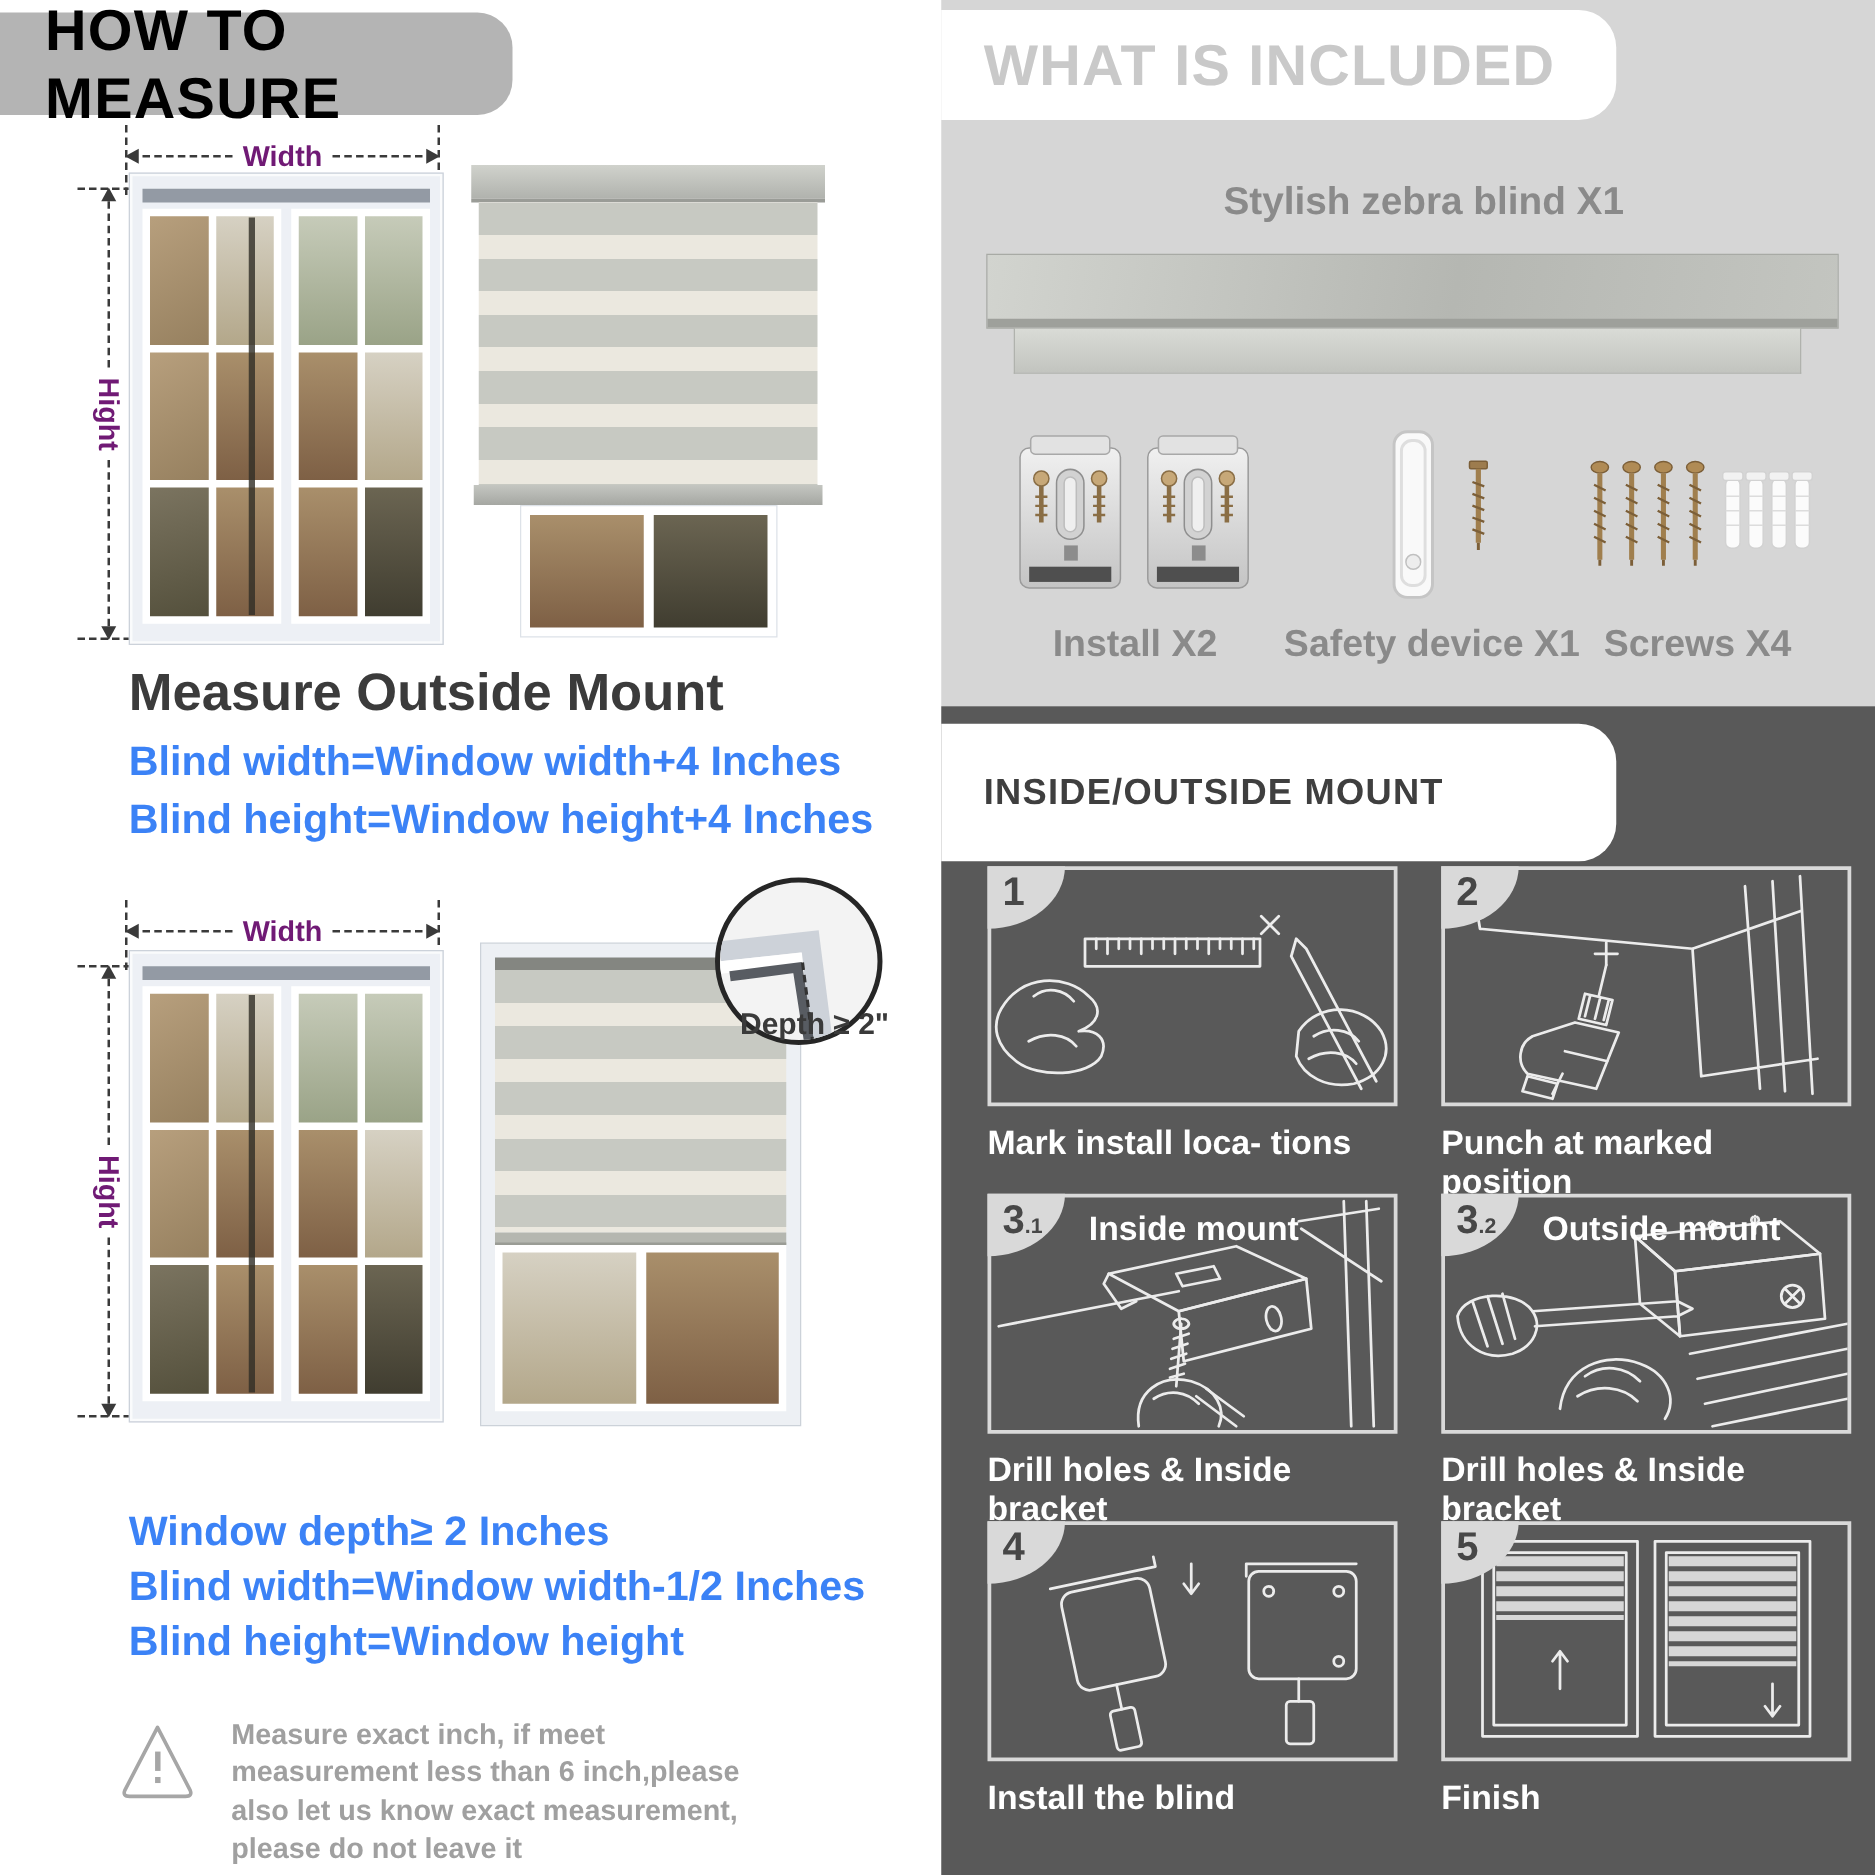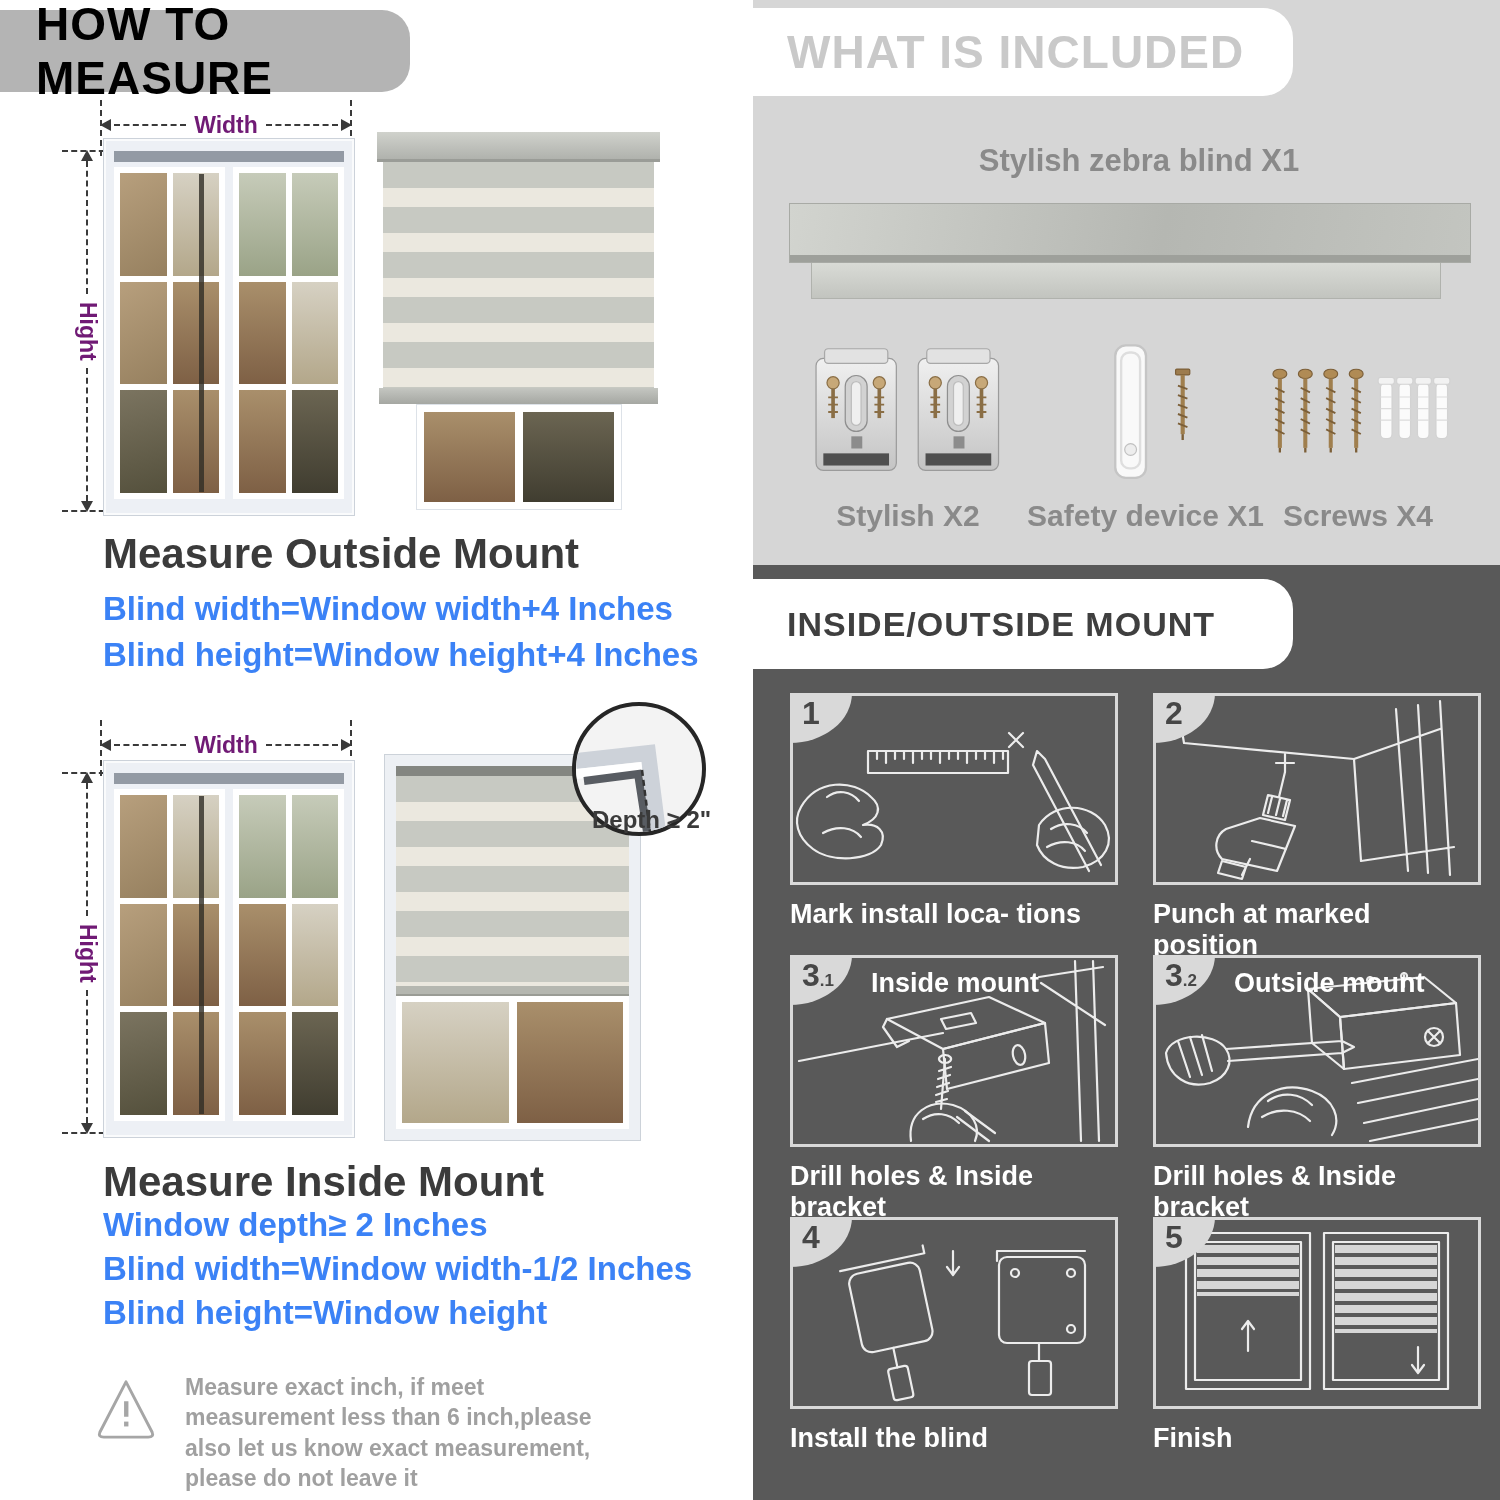--- a/index.html
+++ b/index.html
@@ -68,21 +68,21 @@
   .gline{position:absolute;font-size:33px;font-weight:bold;color:#3b82f6;white-space:nowrap;}
   .warn-ico{position:absolute;left:95px;top:1376px;}
   .warn-text{position:absolute;left:185px;top:1372px;width:410px;font-size:23px;font-weight:bold;color:#a0a0a0;line-height:1.32;}
 
   
   .sec-light{position:absolute;left:753px;top:0;width:772px;height:565px;background:#d6d6d6;}
   .sec-dark{position:absolute;left:753px;top:565px;width:747px;height:935px;background:#595959;}
   .banner-white{position:absolute;left:0;background:#ffffff;border-radius:0 30px 30px 0;display:flex;align-items:center;
     padding-left:34px;box-sizing:border-box;font-weight:bold;letter-spacing:1px;}
   .banner-inc{top:8px;width:540px;height:88px;font-size:46px;color:#c9c9c9;}
-  .banner-mnt{top:14px;width:540px;height:90px;font-size:34px;color:#3f3f3f;}
+  .banner-mnt{top:14px;width:540px;height:110px;font-size:29px;color:#3f3f3f;}
   .product-label{position:absolute;top:143px;left:0;width:100%;text-align:center;font-size:31px;font-weight:bold;color:#8a8a8a;}
   .rail{position:absolute;left:36px;top:203px;width:682px;height:60px;border:1px solid #a8aaa5;box-sizing:border-box;
     background:linear-gradient(100deg,#d2d4cf,#b5b7b2 55%,#c3c5c0);}
   .rail:after{content:"";position:absolute;left:0;bottom:0;width:100%;height:7px;background:#9ea09b;}
   .valance{position:absolute;left:58px;top:263px;width:630px;height:36px;border:1px solid #b0b2ad;border-top:none;box-sizing:border-box;
     background:linear-gradient(#d9dbd6,#c2c4bf);}
   .item{position:absolute;display:flex;flex-direction:column;align-items:center;}
   .item-icons{height:140px;display:flex;align-items:flex-end;justify-content:center;}
   .item-label{font-size:30px;font-weight:bold;color:#8a8a8a;margin-top:14px;white-space:nowrap;}
 
@@ -217,21 +217,20 @@
   <div class="dcircle">
     <svg viewBox="0 0 126 126" width="126" height="126">
       <path d="M0,55 L72,47 L82,126" stroke="#cdd2d9" stroke-width="16" fill="none"></path>
       <path d="M0,68 L66,61" stroke="#ffffff" stroke-width="10" fill="none"></path>
       <path d="M8,75 L62,68 L71,126" stroke="#585c62" stroke-width="8" fill="none"></path>
       <path d="M66,64 L74,126" stroke="#333333" stroke-width="2.5" stroke-dasharray="6 4" fill="none"></path>
     </svg>
   </div>
   <div class="depth-label">Depth ≥ 2"</div>
 
-  <div class="h2" style="left:103px;top:1158px;">Measure Inside Mount</div>
   <div class="gline" style="left:103px;top:1206px;">Window depth≥ 2 Inches</div>
   <div class="gline" style="left:103px;top:1250px;">Blind width=Window width-1/2 Inches</div>
   <div class="gline" style="left:103px;top:1294px;">Blind height=Window height</div>
 
   <div class="warn-ico">
     <svg viewBox="0 0 64 68" width="62" height="66">
       <path d="M32 6 L59 58 Q61 63 55 63 L9 63 Q3 63 5 58 Z" fill="none" stroke="#a6a6a6" stroke-width="3" stroke-linejoin="round"></path>
       <rect x="30" y="26" width="4.5" height="16" fill="#a6a6a6"></rect>
       <rect x="30" y="47" width="4.5" height="5" fill="#a6a6a6"></rect>
     </svg>
@@ -287,21 +286,21 @@
             <g stroke="#8a6e45" fill="#c7a878">
                 <circle cx="52" cy="30" r="5"></circle>
                 <path d="M52,35 v24" stroke-width="3" fill="none"></path>
                 <path d="M48,42 h8 M48,48 h8 M48,54 h8" stroke-width="1.5" fill="none"></path>
               </g>
             <rect x="29" y="74" width="9" height="10" fill="#8c8c8c"></rect>
             <rect x="6" y="88" width="54" height="10" fill="#4f4f4f"></rect>
           </g>
         </svg>
       </div>
-      <div class="item-label">Stylish X2</div>
+      <div class="item-label">Install X2</div>
     </div>
 
     <div class="item" style="left:270px;top:345px;width:245px;">
       <div class="item-icons">
         <svg viewBox="0 0 120 120" width="142" height="142">
           <rect x="34" y="2" width="26" height="112" rx="9" fill="#ffffff" fill-opacity="0.85" stroke="#c5c5c5" stroke-width="2"></rect>
           <rect x="39" y="8" width="16" height="98" rx="7" fill="none" stroke="#dedede" stroke-width="2"></rect>
           <circle cx="47" cy="90" r="5" fill="#ededed" stroke="#c0c0c0"></circle>
           <rect x="85" y="22" width="12" height="5" rx="1" fill="#9d7c4e" stroke="#7c5f38"></rect>
           <path d="M91,27 v50" stroke="#a07f4e" stroke-width="3.5" fill="none"></path>

